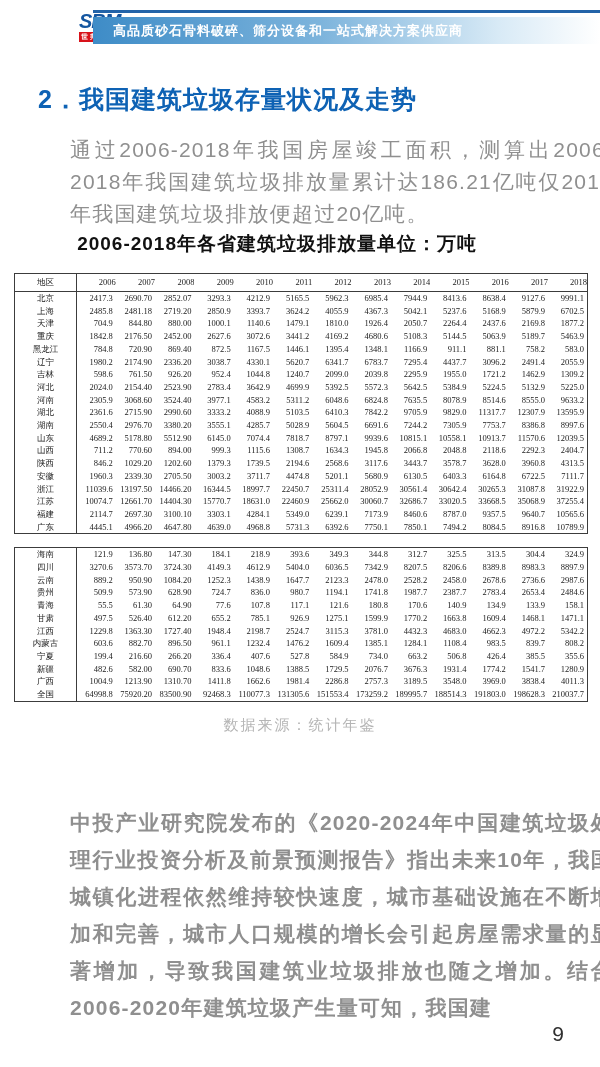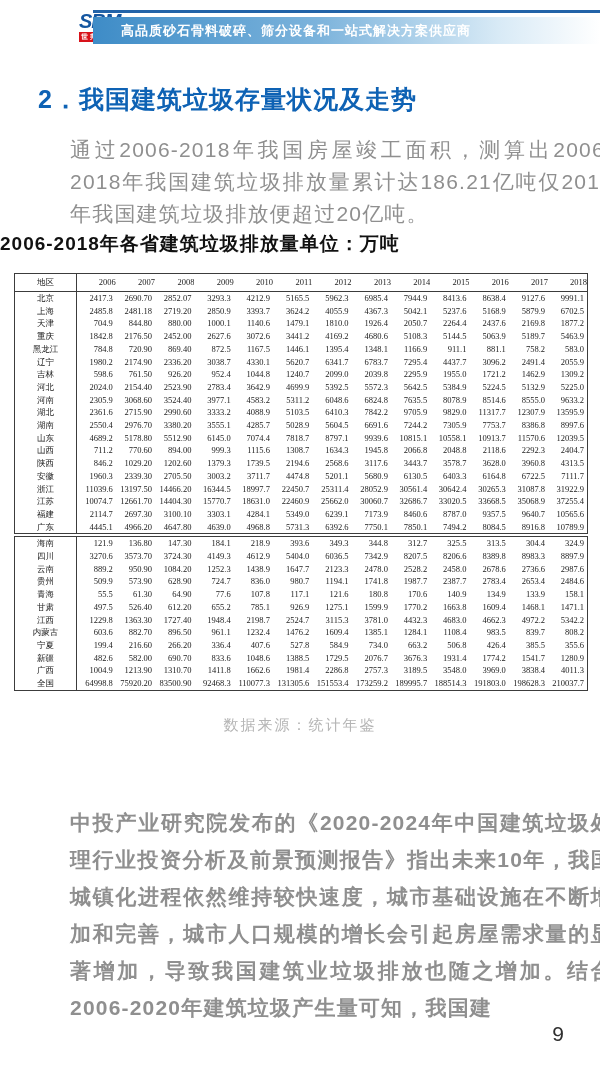--- a/index.html
+++ b/index.html
@@ -19,46 +19,46 @@
   }
   .logo-sub {
     display:block; margin-top:1px; background:#d8121a; color:#ffffff;
     font-size:7px; line-height:10px; letter-spacing:2px; font-weight:bold;
   }
   .header-line { position:absolute; left:93px; top:10px; width:507px; height:3px; background:#2263a8; }
   .header-banner {
     position:absolute; left:93px; top:17px; width:507px; height:27px;
     background:linear-gradient(to right, #3e8cc7 0%, #7db4dc 45%, #d8eaf6 80%, #ffffff 100%);
     color:#ffffff; font-size:13px; font-weight:bold; line-height:27px;
-    padding-left:28px; box-sizing:border-box; letter-spacing:1px; white-space:nowrap;
+    padding-left:20px; box-sizing:border-box; letter-spacing:1px; white-space:nowrap;
   }
 
   
   .section-heading {
     position:absolute; left:38px; top:62px; width:540px;
     color:#0e62b4; font-size:25px; font-weight:bold; letter-spacing:1px;
   }
   .para { position:absolute; left:38px; width:543px; color:#8f8f8f;
     font-size:21px; letter-spacing:1.2px; text-align:justify;margin-left:32px; }
   .para-1 { top:113px; line-height:32px; }
   .para-2 { top:783px; line-height:37px;font-weight:bold; }
 
   .table-title {
-    position:absolute; left:0; top:231px; width:477px; text-align:left;
+    position:absolute; left:0; top:231px; width:477px; text-align:right;
     color:#111111; font-size:19px; font-weight:bold; letter-spacing:1px;
   }
 
   
   .table-wrap { position:absolute; left:14px; top:273px; width:574px; }
   table.datatable {
     width:574px; border-collapse:collapse; table-layout:fixed;
     font-family:"Liberation Serif", serif; color:#1b1b1b;
     border:1px solid #3c3c3c;
   }
-  table.datatable.second { margin-top:2px; }
+  table.datatable.second { margin-top:13px; }
   .datatable th, .datatable td {
     font-size:8.5px; height:12.7px; line-height:12.7px; padding:0 3px 0 0;
     white-space:nowrap; overflow:hidden; font-weight:normal;
   }
   .datatable th { height:17px; line-height:17px; border-bottom:1px solid #3c3c3c; text-align:center; padding:0; }
   .datatable col.c-region { width:62px; }
   .datatable .region { text-align:center; border-right:1px solid #3c3c3c; padding:0; }
   .datatable .num { text-align:right; }
 
   .table-caption {

